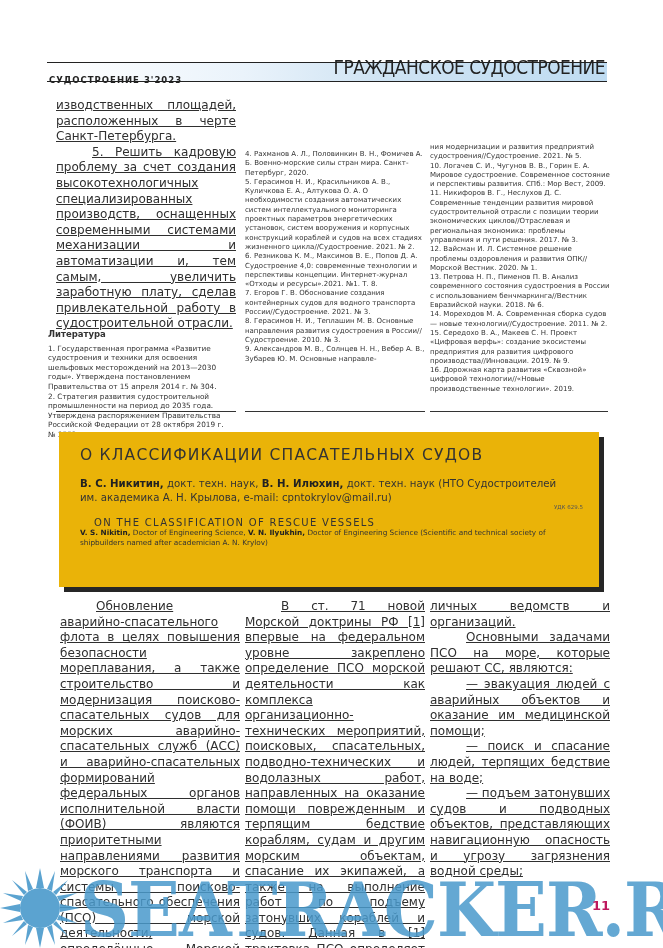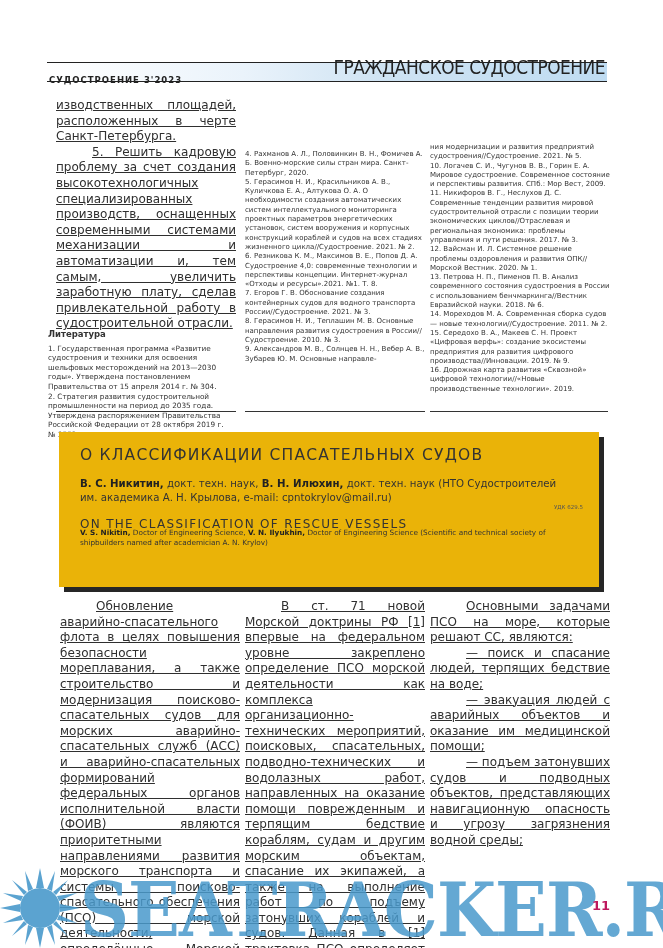--- a/index.html
+++ b/index.html
@@ -15,21 +15,21 @@
   .txt { position:absolute; font-size:12px; line-height:15.6px; color:#2f2f2f; text-align:justify;text-decoration:underline; }
   .txt p, .col p { margin:0; }
   .indent { text-indent:36px; }
   .lit-title { font-size:8.5px; font-weight:bold; margin-bottom:4px; color:#333; }
   .rule { position:absolute; height:1px; background:#333; }
   .abstract { position:absolute; left:59px; top:432px; width:540px; height:155px; background:#eab308;
               box-shadow:5px 5px 0 #262626; }
   .abstract .title-ru { position:absolute; left:21px; top:14px; font-size:15.5px; letter-spacing:1.2px; color:#333; }
   .abstract .authors-ru { position:absolute; left:21px; top:38px; width:480px; font-size:10.2px; line-height:14px; color:#333;margin-top:7px; }
   .abstract .udk { position:absolute; right:16px; top:72px; font-size:5.5px; color:#555; }
-  .abstract .title-en { position:absolute; left:21px; top:85px; font-size:12px; letter-spacing:1.3px; color:#333; }
+  .abstract .title-en { position:absolute; left:35px; top:85px; font-size:10px; letter-spacing:1.3px; color:#333; }
   .abstract .authors-en { position:absolute; left:21px; top:96px; width:495px; font-size:7.3px; line-height:10px; color:#333; }
   b { color:#222; }
   .watermark { position:absolute; left:0; top:868px; width:663px; height:80px; pointer-events:none; }
   .wm-text { position:absolute; left:80px; top:-2px; font-family:"DejaVu Serif", serif; font-weight:bold;
              font-size:68px; letter-spacing:-1px; color:#4a9acc; opacity:0.85; transform:scaleY(1.1); transform-origin:top; }
   .page-num { position:absolute; left:592px; top:898px; font-size:13px; font-weight:bold; color:#be185d; }
 </style>
 </head>
 <body>
 
@@ -87,23 +87,24 @@
 
 <div class="txt" style="left:60px; top:599px; width:180px;">
   <p class="indent">Обновление аварийно-спасательного флота в целях повышения безопасности мореплавания, а также строительство и модернизация поисково-спасательных судов для морских аварийно-спасательных служб (АСС) и аварийно-спасательных формирований федеральных органов исполнительной власти (ФОИВ) являются приоритетными направлениями развития морского транспорта и системы поисково-спасательного обеспечения (ПСО) морской деятельности, определённые Морской доктриной РФ [1]. Для реализации этих направлений только для Северного морского пути распоряжением Правительства РФ от 1 августа 2022 г. № 2115-р [2] предусмотрено строительство 46 судов аварийно-спасательного флота до 2030 г.</p>
 </div>
 
 <div class="txt" style="left:245px; top:599px; width:180px;">
   <p class="indent">В ст. 71 новой Морской доктрины РФ [1] впервые на федеральном уровне закреплено определение ПСО морской деятельности как комплекса организационно-технических мероприятий, поисковых, спасательных, подводно-технических и водолазных работ, направленных на оказание помощи поврежденным и терпящим бедствие кораблям, судам и другим морским объектам, спасание их экипажей, а также на выполнение работ по подъему затонувших кораблей и судов. Данная в [1] трактовка ПСО определяет назначение и задачи спасательных судов (СС). Синонимом термина ПСО является термин аварийно-спасательное обеспечение, который и сегодня продолжает применяться в деятельности АСС и аварийно-спасательных формирований раз-</p>
 </div>
 
 <div class="txt" style="left:430px; top:599px; width:180px;">
+  <p>личных ведомств и организаций.</p>
   <p class="indent">Основными задачами ПСО на море, которые решают СС, являются:</p>
+  <p class="indent">— эвакуация людей с аварийных объектов и оказание им медицинской помощи;</p>
   <p class="indent">— поиск и спасание людей, терпящих бедствие на воде;</p>
-  <p class="indent">— эвакуация людей с аварийных объектов и оказание им медицинской помощи;</p>
   <p class="indent">— подъем затонувших судов и подводных объектов, представляющих навигационную опасность и угрозу загрязнения водной среды;</p>
 
 </div>
 
 <div class="watermark">
   <svg width="80" height="80" viewBox="0 0 80 80" style="position:absolute; left:0; top:0;">
     <g fill="#4a9acc" opacity="0.9">
       <circle cx="40" cy="40" r="20"></circle>
       <polygon points="40,0 44,20 36,20"></polygon>
       <polygon points="40,80 44,60 36,60"></polygon>

